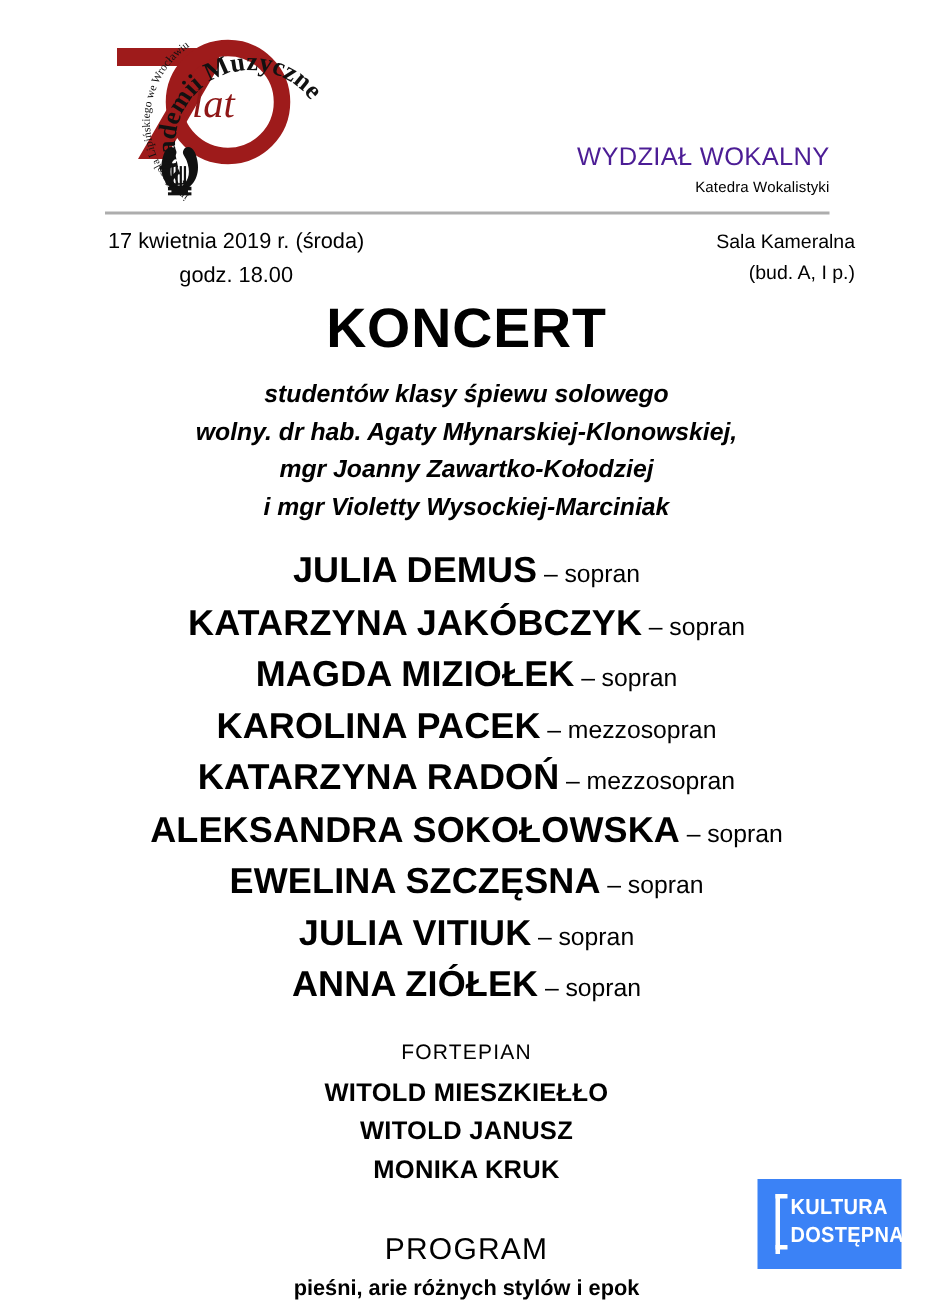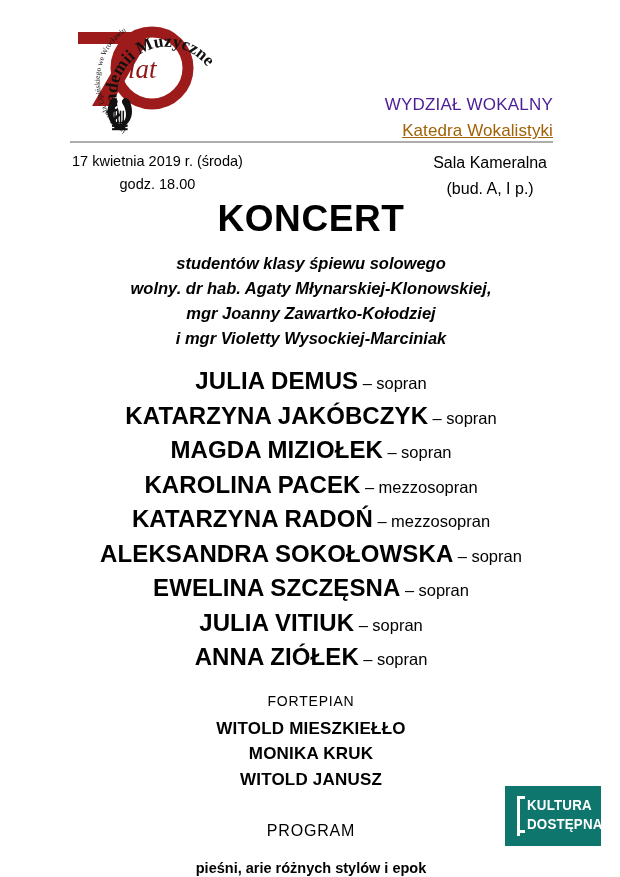--- a/index.html
+++ b/index.html
@@ -45,24 +45,23 @@
     top: 92px;
     text-align: right;
     line-height: 1.55;
   }
   .faculty-line1 {
     font-size: 17px;
     letter-spacing: 0.2px;
     color: #4c1d95;
   }
   .faculty-line2 {
-    font-size: 17px;
+    font-size: 10px;
     letter-spacing: 0.1px;
-    color: #a16207;
-    text-decoration: underline;
+    color: #000000;
   }
 
   .divider {
     position: absolute;
     left: 70px;
     top: 141px;
     width: 483px;
     height: 2px;
     background: #adadad;
   }
@@ -78,25 +77,25 @@
   .meta-left {
     position: absolute;
     left: 72px;
     top: 0;
     text-align: center;
     line-height: 1.62;
     font-size: 14.5px;
   }
   .meta-right {
     position: absolute;
-    right: 73px;
+    right: 50px;
     top: 0;
-    text-align: center;
+    text-align: right;
     line-height: 1.62;
-    font-size: 16px;
+    font-size: 13px;
   }
 
   
   .body-col {
     position: absolute;
     left: 0;
     top: 200px;
     width: 620px;
     text-align: center;
   }
@@ -159,44 +158,44 @@
     font-weight: bold;
     letter-spacing: 0.2px;
     line-height: 1.48;
   }
 
   .program {
     margin-top: 30px;
     padding-left: 2px;
   }
   .program-head {
-    font-size: 16px;
+    font-size: 20px;
     font-weight: normal;
     letter-spacing: 0.8px;
-    margin-bottom: 20px;
+    margin-bottom: 6px;
   }
   .program-text {
     font-size: 14.5px;
     font-weight: bold;
   }
   .admission {
     margin-top: 27px;
     font-size: 14.5px;
     font-weight: bold;
     padding-left: 2px;
   }
 
   
   .kd-badge {
     position: absolute;
     left: 505px;
     top: 786px;
     width: 96px;
     height: 60px;
-    background: #0f766e;
+    background: #3b82f6;
   }
   .kd-inner {
     position: absolute;
     left: 12px;
     top: 10px;
     display: flex;
     align-items: stretch;
   }
   .kd-bracket {
     width: 8px;
@@ -348,22 +347,22 @@
       <div class="performer">
         <span class="pname">ANNA ZIÓŁEK</span>
         <span class="pdash">–</span>
         <span class="pvoice">sopran</span>
       </div>
     </div>
 
     <div class="section">
       <div class="section-head">FORTEPIAN</div>
       <div class="section-name">WITOLD MIESZKIEŁŁO</div>
+      <div class="section-name">WITOLD JANUSZ</div>
       <div class="section-name">MONIKA KRUK</div>
-      <div class="section-name">WITOLD JANUSZ</div>
     </div>
 
     <div class="program">
       <div class="program-head">PROGRAM</div>
       <div class="program-text">pieśni, arie różnych stylów i epok</div>
     </div>
 
     <div class="admission">Wstęp wolny</div>
   </div>
 

